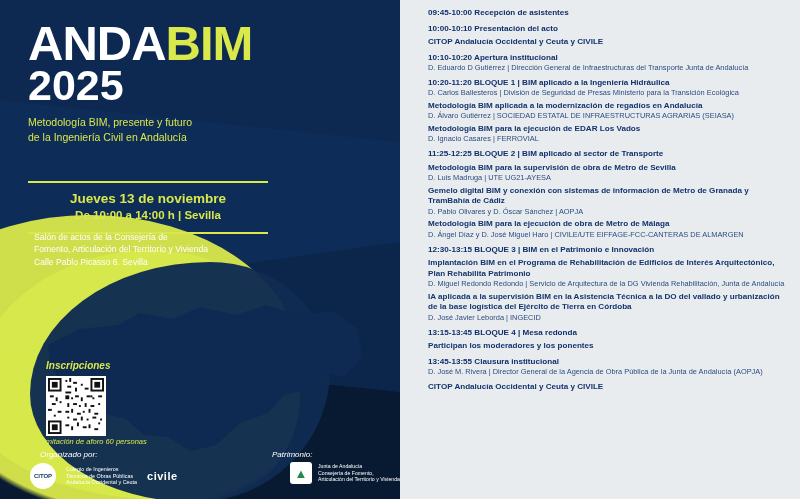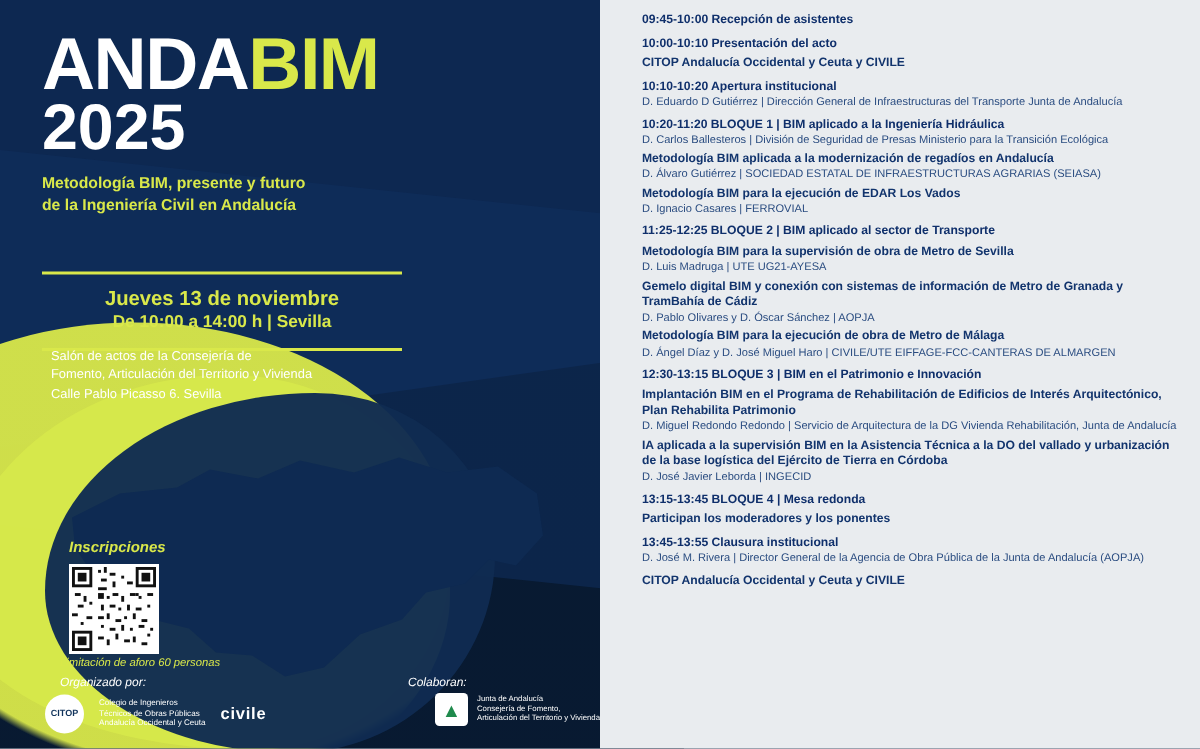--- a/index.html
+++ b/index.html
@@ -45,21 +45,21 @@
 
   
   .andalusia{position:absolute;left:40px;top:285px;width:330px;height:180px;}
   .andalusia svg{display:block;width:100%;height:100%;}
 
   .brand{position:absolute;left:28px;top:20px;width:350px;}
   .brand .title{font-size:49px;font-weight:bold;letter-spacing:-1px;line-height:.95;}
   .brand .title .anda{color:#ffffff;}
   .brand .title .bim{color:#d9e84a;}
   .brand .year{font-size:43px;font-weight:bold;color:#ffffff;line-height:.95;margin-top:-2px;}
-  .brand .sub{color:#d9e84a;font-size:10.5px;font-weight:bold;line-height:1.35;margin-top:10px;}
+  .brand .sub{color:#d9e84a;font-size:10.5px;font-weight:normal;line-height:1.35;margin-top:10px;}
 
   .datebox{position:absolute;left:28px;top:181px;width:228px;padding:8px 6px 10px 6px;
     text-align:center;border-top:2px solid #d9e84a;border-bottom:2px solid #d9e84a;}
   .datebox .d1{color:#d9e84a;font-size:13.5px;font-weight:bold;line-height:1.25;}
   .datebox .d2{color:#d9e84a;font-size:11.5px;font-weight:bold;line-height:1.25;}
   .venue{position:absolute;left:34px;top:231px;width:230px;color:#ffffff;font-size:8.6px;line-height:1.45;}
 
   .insc{position:absolute;left:46px;top:360px;color:#d9e84a;font-size:10px;font-style:italic;font-weight:bold;}
   .qr{position:absolute;left:46px;top:376px;width:56px;height:56px;background:#ffffff;padding:2px;}
   .aforo{position:absolute;left:40px;top:437px;color:#d9e84a;font-size:7.5px;font-style:italic;}
@@ -186,21 +186,21 @@
             <rect x="21" y="24" width="1" height="2"></rect>
             <rect x="24" y="26" width="2" height="1"></rect>
           <rect x="26" y="23" width="1" height="1"></rect>
             <rect x="22" y="9" width="1" height="1"></rect>
         </g>
       </svg>
     </div>
     <div class="aforo">Limitación de aforo 60 personas</div>
 
     <div class="org">Organizado por:</div>
-    <div class="colab">Colaboran:</div>
+    <div class="colab">Patrimonio:</div>
 
     <div class="logos">
       <div class="logo-circ">
           <span>CITOP</span>
         </div>
       <div class="logo-txt" style="white-space:pre-line">Colegio de Ingenieros
 Técnicos de Obras Públicas
 Andalucía Occidental y Ceuta</div>
       <div class="civile">civile</div>
     </div>

